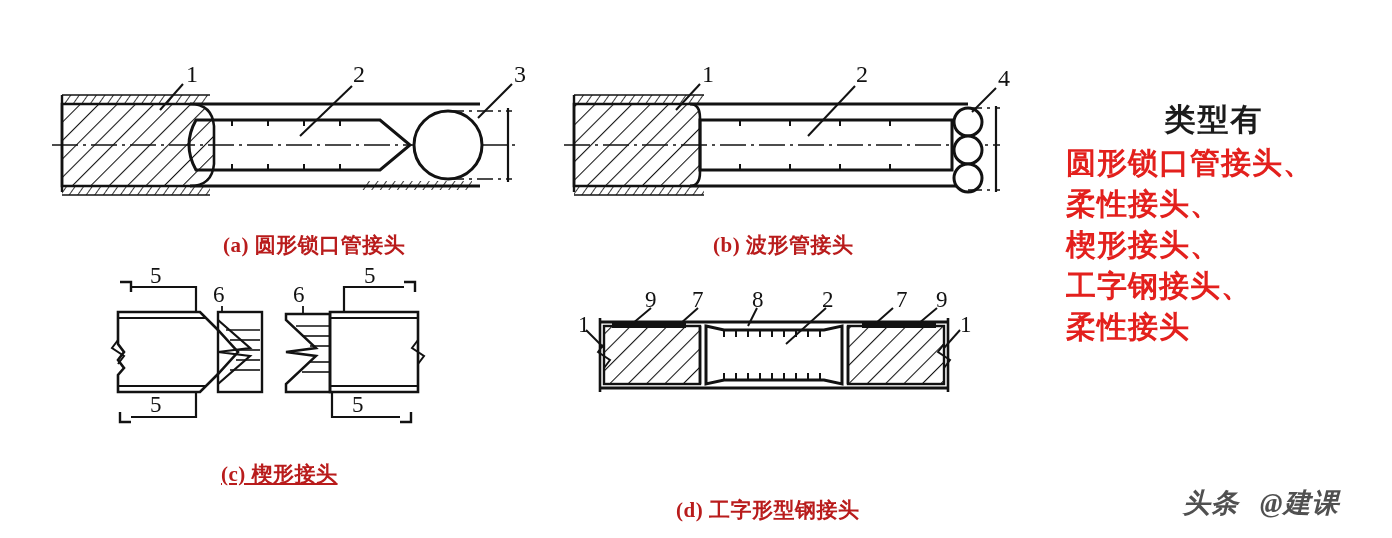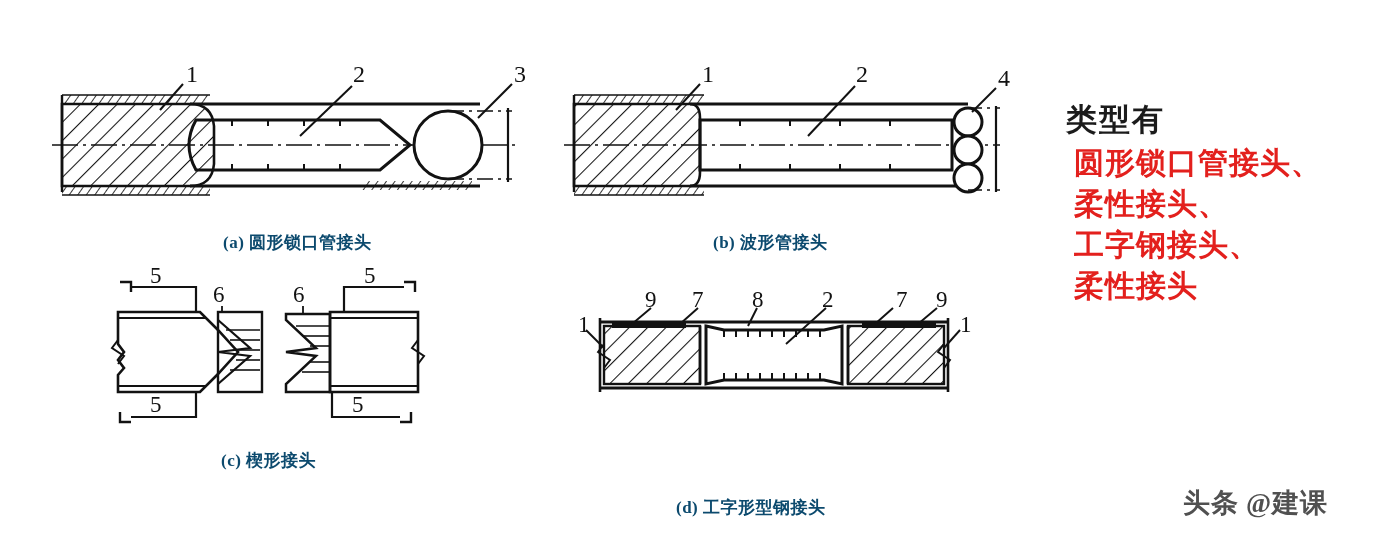--- a/index.html
+++ b/index.html
@@ -23,66 +23,68 @@
     width: 1040px;
     height: 538px;
   }
   #figure-svg { display: block; }
 
   
   .caption {
     position: absolute;
     font-family: "Liberation Serif", "DejaVu Serif", serif;
     font-weight: bold;
-    font-size: 17px;
-    color: #0c4a6e;
+    font-size: 21px;
+    color: #b91c1c;
     white-space: nowrap;
     letter-spacing: 0.5px;
   }
   #caption-a { left: 223px; top: 231px; }
   #caption-b { left: 713px; top: 231px; }
-  #caption-c { left: 221px; top: 449px; }
+  #caption-c { left: 221px; top: 460px; text-decoration: underline; }
   #caption-d { left: 676px; top: 476px; margin-top: 20px; }
 
   
   #type-list {
     position: absolute;
     left: 1062px;
     top: 100px;
     width: 300px;
   }
   #type-list-heading {
     font-family: "Liberation Serif", "DejaVu Serif", serif;
     font-weight: bold;
     font-size: 31px;
     color: #1b1b1b;
     line-height: 40px;
     letter-spacing: 2px;
     margin: 0 0 2px 4px;
+    text-align: center;
   }
   .type-item {
     font-family: "Liberation Serif", "DejaVu Serif", serif;
     font-weight: bold;
     font-size: 30px;
     line-height: 41px;
     color: #e3201d;
     letter-spacing: 1px;
     white-space: nowrap;
-    margin-left: 12px;
+    margin-left: 4px;
   }
 
   
   #watermark {
     position: absolute;
     left: 1183px;
     top: 485px;
     display: flex;
     align-items: flex-start;
-    gap: 7px;
+    gap: 21px;
     opacity: 0.82;
+    font-style: italic;
   }
   #watermark .wm-text {
     font-family: "Liberation Serif", "DejaVu Serif", serif;
     font-weight: bold;
     font-size: 27px;
     color: #2a2a2a;
     letter-spacing: 1px;
     white-space: nowrap;
   }
 </style>
@@ -328,20 +330,21 @@
   <div class="caption" id="caption-b">(b) 波形管接头</div>
   <div class="caption" id="caption-c">(c) 楔形接头</div>
   <div class="caption" id="caption-d">(d) 工字形型钢接头</div>
 </div>
 
 <div id="type-list">
   <div id="type-list-heading">类型有</div>
 
   <div class="type-item">圆形锁口管接头、</div>
   <div class="type-item">柔性接头、</div>
+  <div class="type-item">楔形接头、</div>
   <div class="type-item">工字钢接头、</div>
   <div class="type-item">柔性接头</div>
 </div>
 
 <div id="watermark">
   <span class="wm-text">头条</span>
   <span class="wm-text">@建课</span>
 </div>
 
 </body></html>

